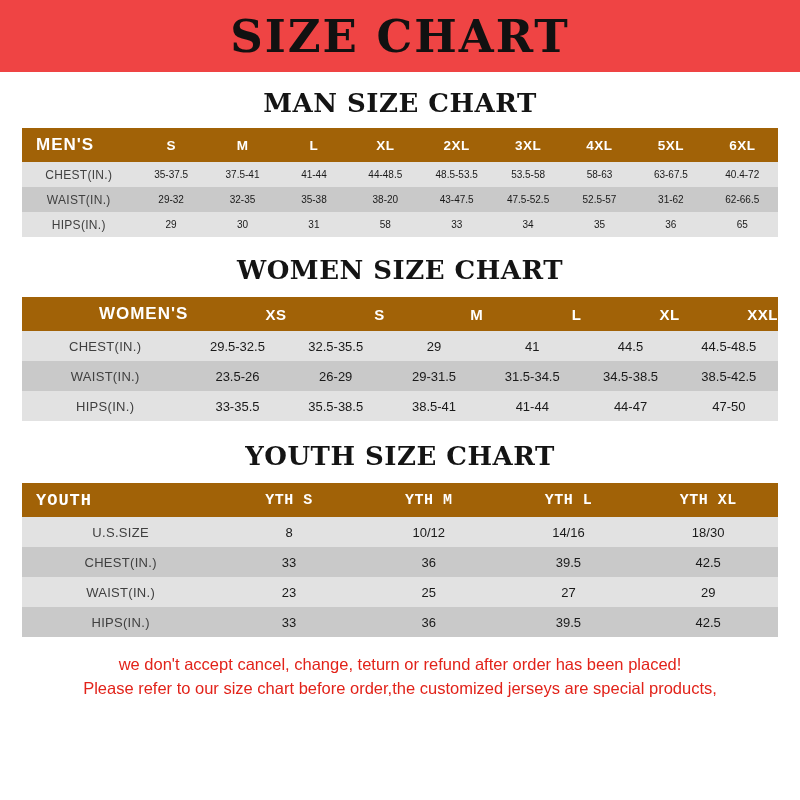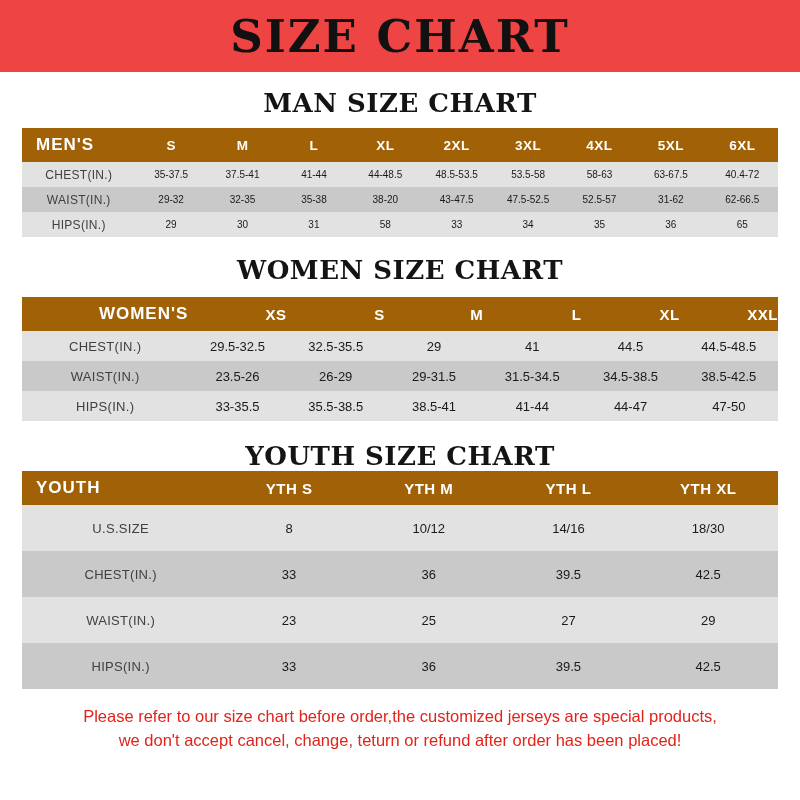--- a/index.html
+++ b/index.html
@@ -46,21 +46,21 @@
   .section-title {
     text-align: center;
     font-family: "DejaVu Serif", serif;
     font-weight: bold;
     font-size: 26px;
     color: #141414;
     letter-spacing: 0.5px;
   }
   .t1 { margin-top: 16px; margin-bottom: 10px; }
   .t2 { margin-top: 18px; margin-bottom: 12px; text-align: center; }
-  .t3 { margin-top: 20px; margin-bottom: 0; }
+  .t3 { margin-top: 20px; margin-bottom: 12px; }
 
   table.size-table {
     width: 100%;
     border-collapse: collapse;
     table-layout: fixed;
   }
   table.size-table td, table.size-table th {
     text-align: center;
     font-size: 13px;
     color: #1a1a1a;
@@ -98,23 +98,23 @@
   
   #men-table thead th { font-size: 13.5px; }
   #men-table thead th.first-col { font-size: 17px; }
   #men-table tbody td { font-size: 10px; height: 25px; }
   #men-table tbody td.first-col { font-size: 12px; }
 
   #women-table thead th { font-size: 15px; text-align: right; }
   #women-table thead th.first-col { font-size: 17px; }
   #women-table tbody td { font-size: 13px; height: 30px; }
 
-  #youth-table thead th { font-size: 15px; }
+  #youth-table thead th { font-size: 15px; font-family: Liberation Mono, monospace; }
   #youth-table thead th.first-col { font-size: 17px; }
-  #youth-table tbody td { font-size: 13px; height: 46px; }
+  #youth-table tbody td { font-size: 13px; height: 30px; }
 
   .note {
     margin-top: 16px;
     text-align: center;
     color: #e2231a;
     font-size: 16.5px;
     line-height: 1.45;
     padding: 0 6px;
   }
   .note div { white-space: nowrap; }
@@ -295,18 +295,18 @@
           <td class="first-col">HIPS(IN.)</td>
           <td>33</td>
           <td>36</td>
           <td>39.5</td>
           <td>42.5</td>
         </tr>
       </tbody>
     </table>
 
     <div class="note">
+      <div>we don't accept cancel, change, teturn or refund after order has been placed!</div>
       <div>Please refer to our size chart before order,the customized jerseys are special products,</div>
-      <div>we don't accept cancel, change, teturn or refund after order has been placed!</div>
     </div>
 
   </div>
 </div>
 
 </body></html>

